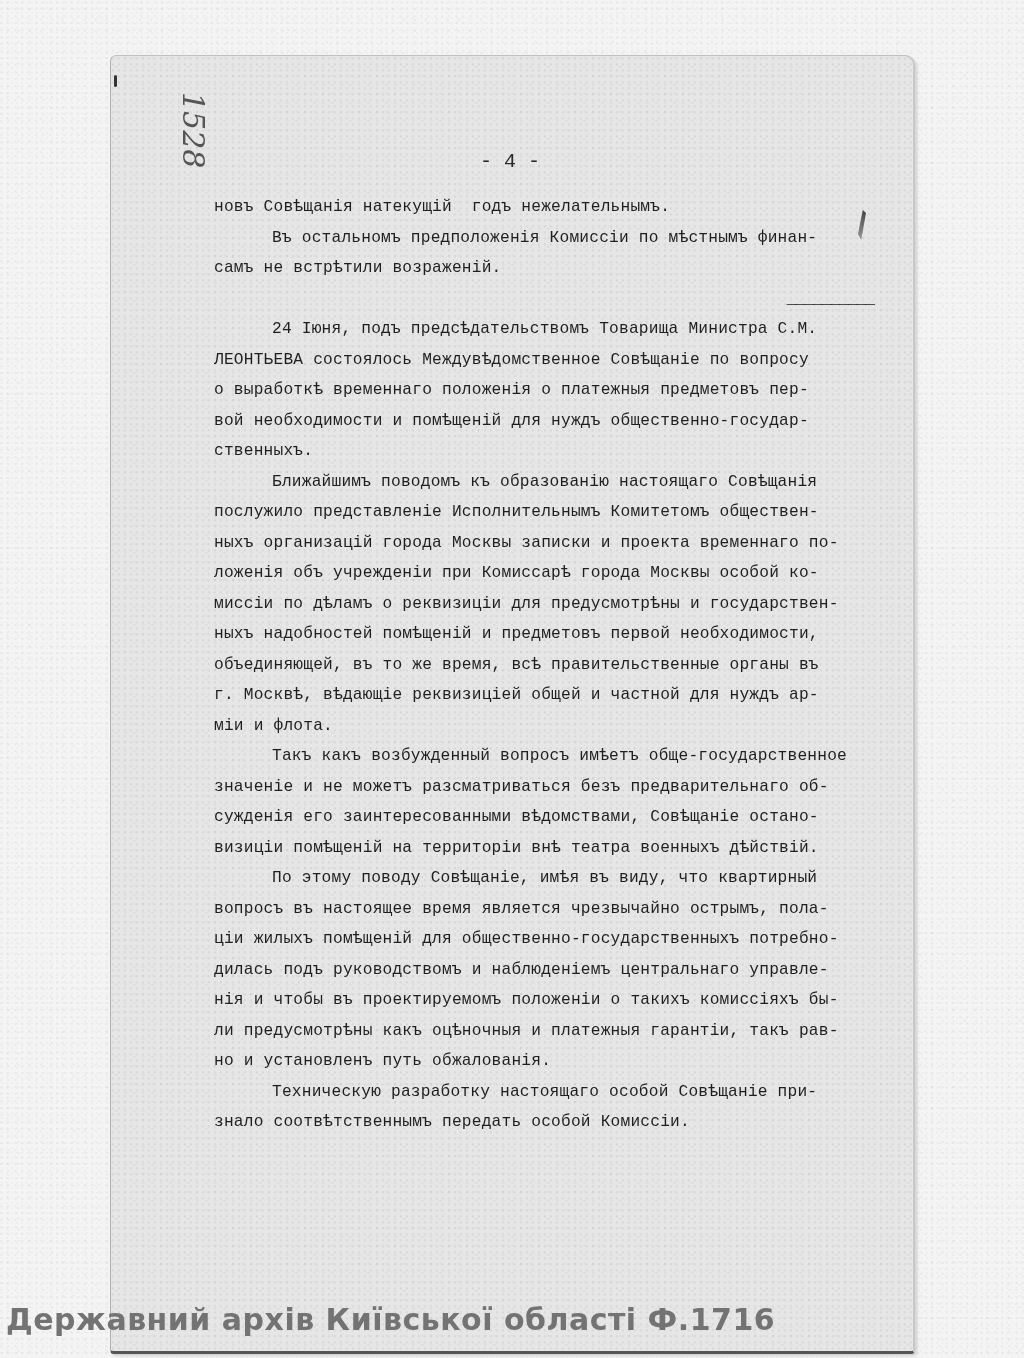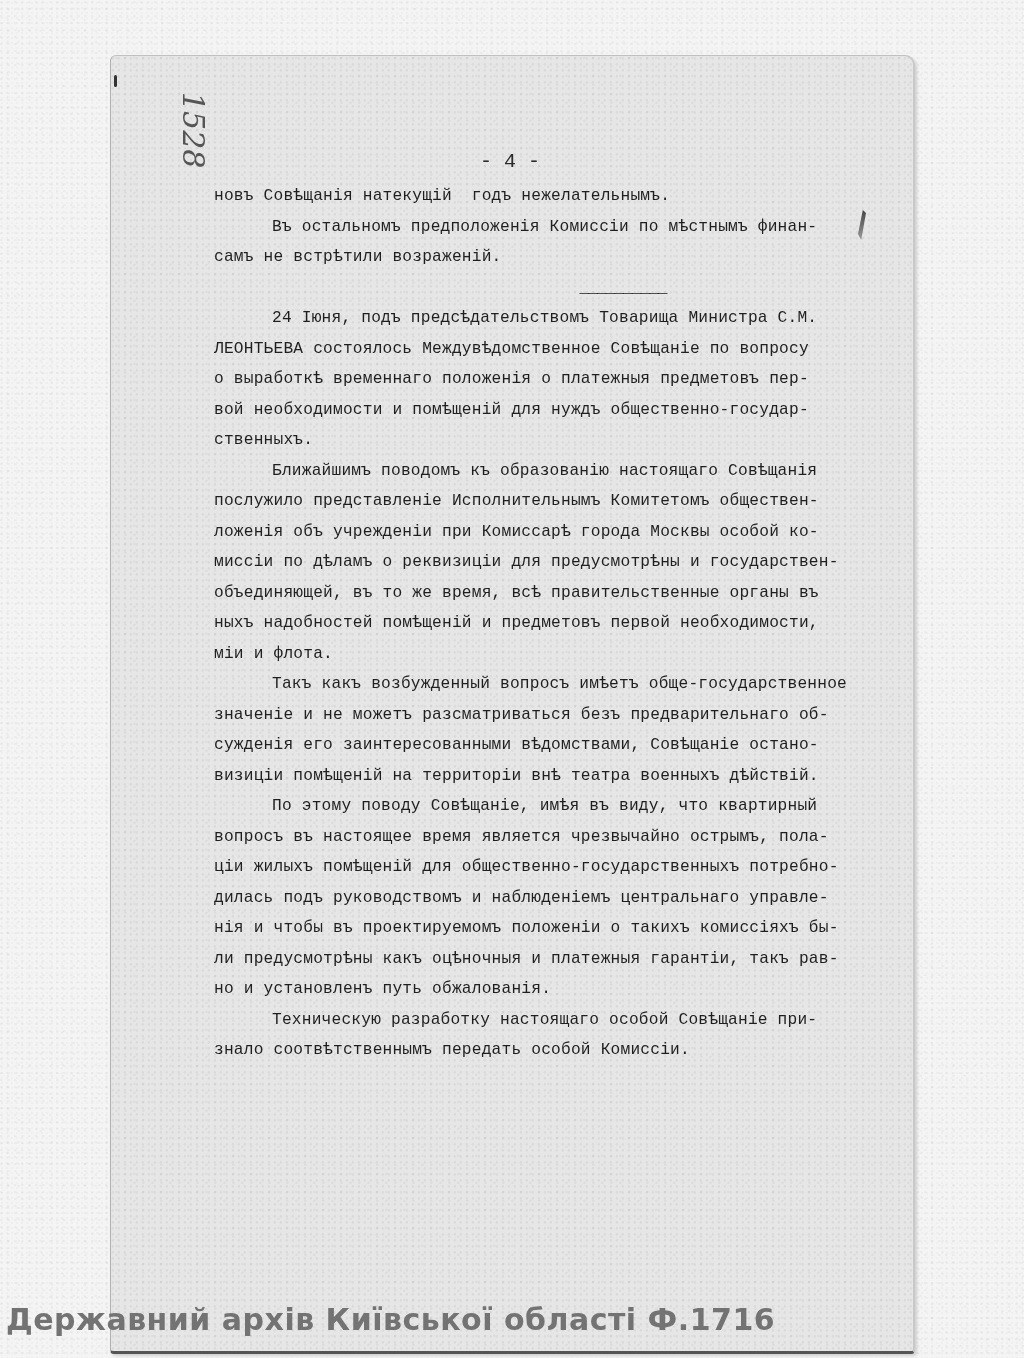--- a/index.html
+++ b/index.html
@@ -65,37 +65,37 @@
       top: 150px;
       width: 140px;
       text-align: center;
       font-family: "Liberation Mono", monospace;
       font-size: 20px;
       color: #2a2a2a;
     }
     .body-text {
       position: absolute;
       left: 214px;
-      top: 181px;
+      top: 192px;
       width: 660px;
       font-family: "Liberation Mono", monospace;
       font-size: 16.2px;
       color: #1f1f1f;
       letter-spacing: 0.2px;
     }
     .line {
       height: 30.5px;
       line-height: 30.5px;
       white-space: pre;
     }
     .indent {
       padding-left: 58px;
     }
     .separator {
-      text-align: center;
+      text-align: right;
       padding-left: 158px;
       letter-spacing: -1px;
       font-weight: normal;
     }
     .right-mark {
       position: absolute;
       left: 858px;
       top: 210px;
       width: 8px;
       height: 30px;
@@ -129,24 +129,26 @@
   <div class="line indent">Въ остальномъ предположенія Комиссіи по мѣстнымъ финан-</div>
   <div class="line">самъ не встрѣтили возраженій.</div>
   <div class="line separator">__________</div>
   <div class="line indent">24 Іюня, подъ предсѣдательствомъ Товарища Министра С.М.</div>
   <div class="line">ЛЕОНТЬЕВА состоялось Междувѣдомственное Совѣщаніе по вопросу</div>
   <div class="line">о выработкѣ временнаго положенія о платежныя предметовъ пер-</div>
   <div class="line">вой необходимости и помѣщеній для нуждъ общественно-государ-</div>
   <div class="line">ственныхъ.</div>
   <div class="line indent">Ближайшимъ поводомъ къ образованію настоящаго Совѣщанія</div>
   <div class="line">послужило представленіе Исполнительнымъ Комитетомъ обществен-</div>
+  <div class="line">ныхъ организацій города Москвы записки и проекта временнаго по-</div>
   <div class="line">ложенія объ учрежденіи при Комиссарѣ города Москвы особой ко-</div>
   <div class="line">миссіи по дѣламъ о реквизиціи для предусмотрѣны и государствен-</div>
+  <div class="line">ныхъ надобностей помѣщеній и предметовъ первой необходимости,</div>
   <div class="line">объединяющей, въ то же время, всѣ правительственные органы въ</div>
-  <div class="line">ныхъ надобностей помѣщеній и предметовъ первой необходимости,</div>
+  <div class="line">г. Москвѣ, вѣдающіе реквизиціей общей и частной для нуждъ ар-</div>
   <div class="line">міи и флота.</div>
   <div class="line indent">Такъ какъ возбужденный вопросъ имѣетъ обще-государственное</div>
   <div class="line">значеніе и не можетъ разсматриваться безъ предварительнаго об-</div>
   <div class="line">сужденія его заинтересованными вѣдомствами, Совѣщаніе остано-</div>
   <div class="line">визиціи помѣщеній на территоріи внѣ театра военныхъ дѣйствій.</div>
   <div class="line indent">По этому поводу Совѣщаніе, имѣя въ виду, что квартирный</div>
   <div class="line">вопросъ въ настоящее время является чрезвычайно острымъ, пола-</div>
   <div class="line">ціи жилыхъ помѣщеній для общественно-государственныхъ потребно-</div>
   <div class="line">дилась подъ руководствомъ и наблюденіемъ центральнаго управле-</div>
   <div class="line">нія и чтобы въ проектируемомъ положеніи о такихъ комиссіяхъ бы-</div>

